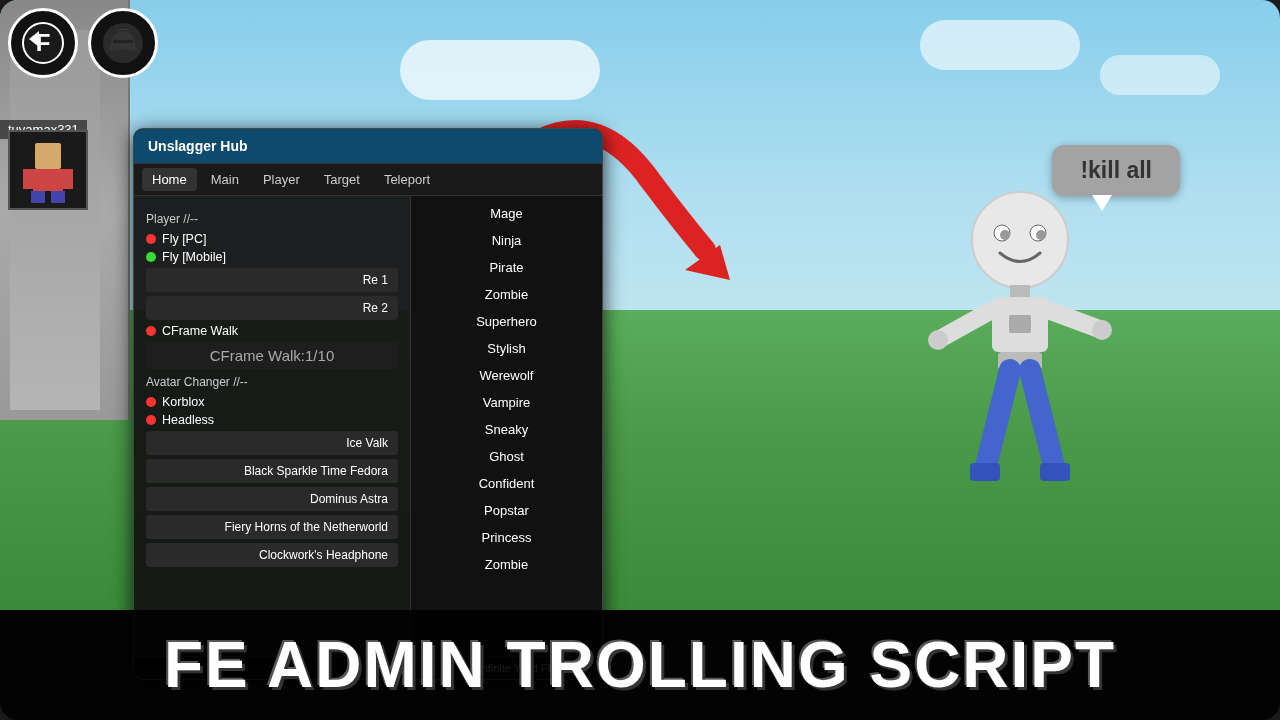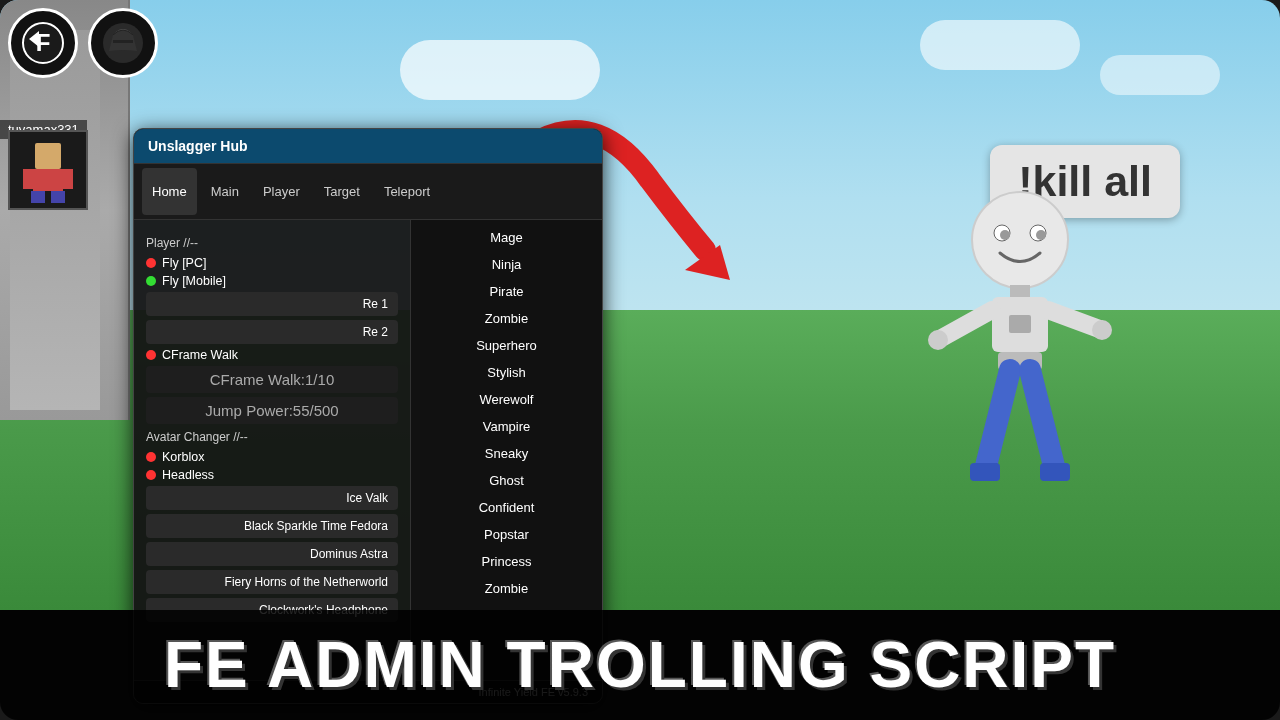--- a/index.html
+++ b/index.html
@@ -51,24 +51,24 @@
       width: 90px;
       height: 380px;
       background: linear-gradient(180deg, #9a9a9a 0%, #b5b5b5 100%);
     }
 
     
     .speech-bubble {
       position: absolute;
       right: 100px;
       top: 145px;
-      background: #e5e5e5;
+      background: #a3a3a3;
       border-radius: 12px;
       padding: 12px 28px;
-      font-size: 43px;
+      font-size: 23px;
       font-weight: bold;
       color: #333;
       box-shadow: 0 2px 8px rgba(0,0,0,0.3);
       white-space: nowrap;
     }
     .speech-bubble::after {
       content: '';
       position: absolute;
       bottom: -15px;
       left: 40px;
@@ -140,21 +140,21 @@
       display: flex;
       background: #1a1a1a;
       border-bottom: 1px solid #333;
       padding: 4px 8px;
       gap: 4px;
     }
 
     .nav-tab {
       color: #ccc;
       font-size: 13px;
-      padding: 16px 10px;
+      padding: 4px 10px;
       cursor: pointer;
       border-radius: 4px;
       background: transparent;
       border: none;
       text-align: right;
     }
 
     .nav-tab:hover, .nav-tab.active {
       background: #333;
       color: white;
@@ -477,21 +477,20 @@
 
         <button class="btn-dark">Re 1</button>
         <button class="btn-dark">Re 2</button>
 
         <div class="toggle-item">
           <span class="dot dot-red"></span>
           <span>CFrame Walk</span>
         </div>
 
         <div class="info-btn">CFrame Walk:1/10</div>
-        <div class="info-btn">Jump Power:55/500</div>
 
         <div class="section-label">Avatar Changer //--</div>
 
         <div class="toggle-item">
           <span class="dot dot-red"></span>
           <span>Korblox</span>
         </div>
         <div class="toggle-item">
           <span class="dot dot-red"></span>
           <span>Headless</span>

